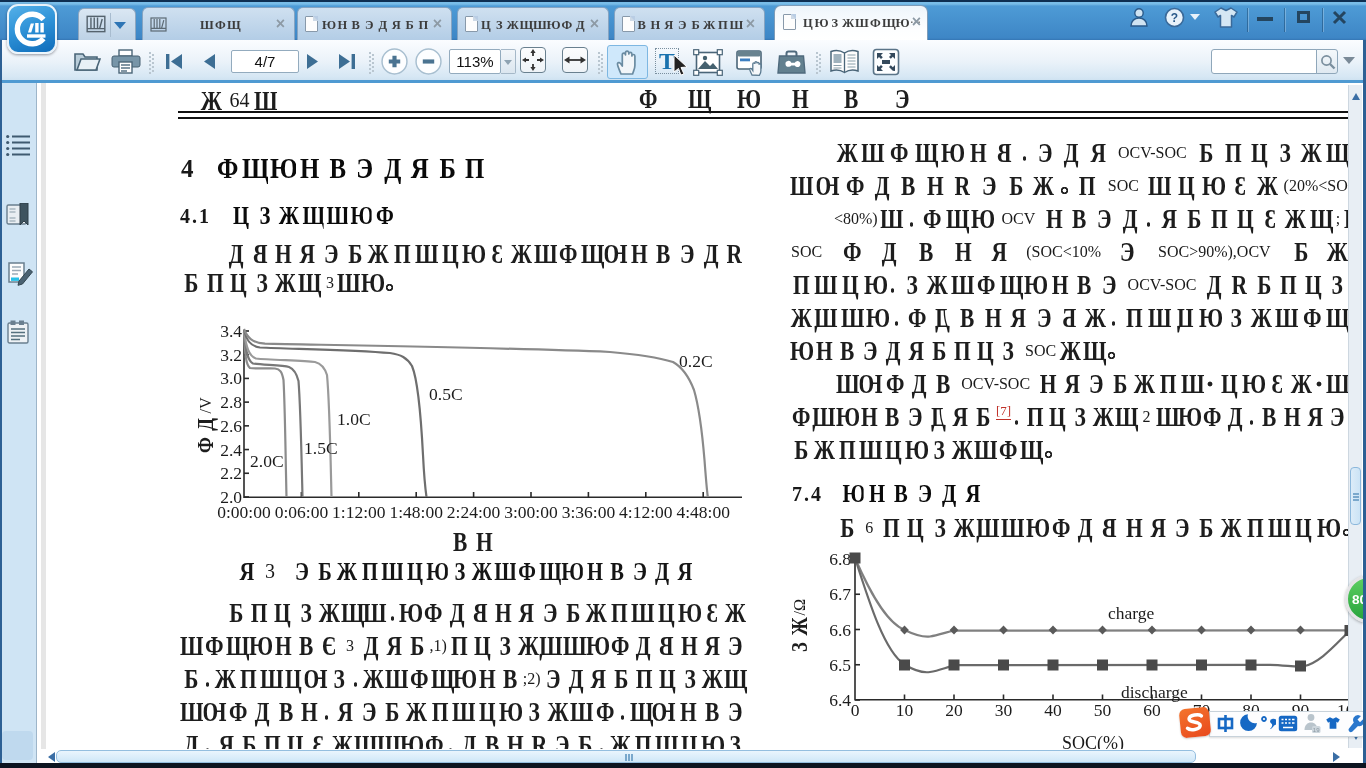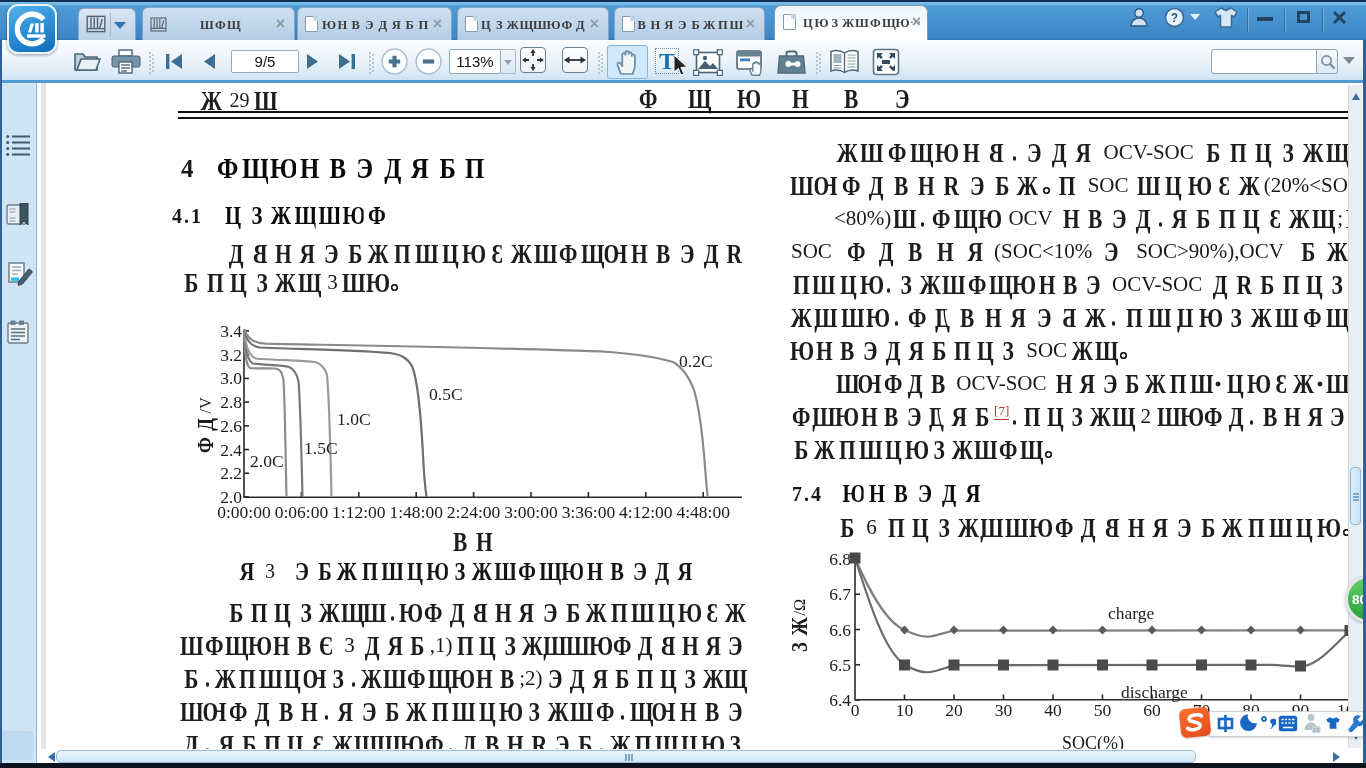--- a/index.html
+++ b/index.html
@@ -16,40 +16,40 @@
  line-height:15px;font-style:normal}
 i.zc{width:20px;height:21px;font:bold 19px "Liberation Serif";color:#151515;text-align:center;overflow:hidden;
  line-height:21px;font-style:normal;transform:scale(1.08,1.35)}
 .ln i.z:nth-child(5n+2){transform:scale(-1.1,1.42)}
 i.pj{width:11px;height:19px;background:radial-gradient(circle at 4.5px 14.5px,rgba(0,0,0,0) 0 1.7px,#222 2.2px 3.4px,rgba(0,0,0,0) 4px)}
 i.pd{width:9px;height:19px;background:radial-gradient(ellipse 2px 2.8px at 3.5px 15.5px,#222 0 60%,rgba(0,0,0,0) 100%)}
 i.pf{width:9px;height:19px;background:radial-gradient(circle at 4px 10px,#222 0 2px,rgba(0,0,0,0) 2.8px)}
 .ln{position:absolute;display:flex;justify-content:space-between;align-items:center;height:21px}
 .lnl{position:absolute;display:flex;justify-content:flex-start;align-items:center;height:21px}
 .lnl i{margin-right:3px}
-.lt{font-family:"Liberation Serif",serif;font-size:21px;color:#191919;white-space:pre}
+.lt{font-family:"Liberation Serif",serif;font-size:16px;color:#191919;white-space:pre}
 .ser{font-family:"Liberation Serif",serif;color:#191919}
 
 .tab{top:7px;height:33px;border:1px solid #86a4c2;border-bottom:none;border-radius:6px 6px 0 0;
  background:linear-gradient(#cfe0f0,#b3cde6)}
 .tab .tx,.tabA .tx{position:absolute;right:9px;top:8px;color:#8d9aa5;font-size:16px;font-weight:bold;line-height:16px}
 .tabA{top:5px;height:35px;border:1px solid #7e9cb8;border-bottom:none;border-radius:7px 7px 0 0;
  background:linear-gradient(#eef5fb,#fdfeff 70%,#fff);z-index:5}
 .lt3{position:absolute;left:135px;top:5px;color:#555;font-size:13px}
 .sepv{top:8px;width:1px;height:24px;background:rgba(10,40,70,.35);box-shadow:1px 0 0 rgba(255,255,255,.25)}
 .sepd{top:10px;width:5px;height:24px;background:repeating-linear-gradient(0deg,#b9c6d0 0 2px,transparent 2px 4px),
  repeating-linear-gradient(0deg,#b9c6d0 0 2px,transparent 2px 4px);background-size:2px 100%,2px 100%;background-position:0 0,3px 2px;background-repeat:no-repeat}
 .tbtn{top:7px;width:26px;height:26px;border:1.4px solid #69808f;border-radius:4px;background:linear-gradient(#fcfdfe,#eef3f7);
  display:flex;align-items:center;justify-content:center}
 </style></head><body>
 <div class="abs" style="left:38px;top:83px;width:1310px;height:666px;overflow:hidden;background:#fff">
     <div class="abs" style="left:3px;top:0;width:5px;height:666px;background:#e6e6e6"></div>
     <div class="lnl" style="left:163px;top:7px">
       <i class="z">Ж</i>
-      <span class="lt" style="font-size:20px"> 29 </span>
+      <span class="lt" style="font-size:20px"> 64 </span>
       <i class="z">Ш</i>
     </div>
     <i class="z" style="position:absolute;left:600px;top:5px">Ф</i>
     <i class="z" style="position:absolute;left:651px;top:5px">Щ</i>
     <i class="z" style="position:absolute;left:700px;top:5px">Ю</i>
     <i class="z" style="position:absolute;left:752px;top:5px">Н</i>
     <i class="z" style="position:absolute;left:803px;top:5px">В</i>
     <i class="z" style="position:absolute;left:854px;top:5px">Э</i>
     <div class="abs" style="left:140px;top:28px;width:1200px;height:2.4px;background:#111"></div>
     <div class="abs" style="left:140px;top:33.5px;width:1200px;height:2.4px;background:#111"></div>
@@ -59,21 +59,21 @@
       <i class="zh" style="margin-right:4px">Щ</i>
       <i class="zh" style="margin-right:4px">Ю</i>
       <i class="zh" style="margin-right:4px">Н</i>
       <i class="zh" style="margin-right:4px">В</i>
       <i class="zh" style="margin-right:4px">Э</i>
       <i class="zh" style="margin-right:4px">Д</i>
       <i class="zh" style="margin-right:4px">Я</i>
       <i class="zh" style="margin-right:4px">Б</i>
       <i class="zh" style="margin-right:4px">П</i>
     </div>
-    <div class="lnl" style="left:134px;top:123px">
+    <div class="lnl" style="left:142px;top:123px">
       <span class="ser" style="font-size:20px;font-weight:bold;margin-right:20px;letter-spacing:2px">4.1</span>
       <i class="zh2" style="margin-right:4px">Ц</i>
       <i class="zh2" style="margin-right:4px">З</i>
       <i class="zh2" style="margin-right:4px">Ж</i>
       <i class="zh2" style="margin-right:4px">Щ</i>
       <i class="zh2" style="margin-right:4px">Ш</i>
       <i class="zh2" style="margin-right:4px">Ю</i>
       <i class="zh2" style="margin-right:4px">Ф</i>
     </div>
     <div class="ln" style="left:188px;top:160px;width:519px">
@@ -765,21 +765,21 @@
       <rect x="8" y="13" width="13" height="11" fill="#fff" stroke="#4a6578" stroke-width="1.4"></rect>
       <path d="M10 16 h9 M10 19 h9 M10 22 h6" stroke="#5a7486" stroke-width="1.3"></path>
     </svg>
     <svg class="abs" style="left:164px;top:13px" width="20" height="17" viewBox="0 0 20 17">
       <rect x="2" y="1" width="3.4" height="15" fill="#3d6e94"></rect>
       <path d="M18 1 v15 l-11-7.5z" fill="#3d6e94"></path>
     </svg>
     <svg class="abs" style="left:201px;top:13px" width="16" height="17" viewBox="0 0 16 17">
       <path d="M14 1 v15 l-11-7.5z" fill="#3d6e94"></path>
     </svg>
-    <div class="abs" style="left:231px;top:10px;width:68px;height:23px;background:#fff;border:1px solid #93abbe;border-radius:2px;text-align:center;font-size:15px;color:#111;line-height:21px">9/5</div>
+    <div class="abs" style="left:231px;top:10px;width:68px;height:23px;background:#fff;border:1px solid #93abbe;border-radius:2px;text-align:center;font-size:15px;color:#111;line-height:21px">4/7</div>
     <svg class="abs" style="left:305px;top:13px" width="16" height="17" viewBox="0 0 16 17">
       <path d="M2 1 v15 l11-7.5z" fill="#3d6e94"></path>
     </svg>
     <svg class="abs" style="left:337px;top:13px" width="20" height="17" viewBox="0 0 20 17">
       <path d="M2 1 v15 l11-7.5z" fill="#3d6e94"></path>
       <rect x="14.6" y="1" width="3.4" height="15" fill="#3d6e94"></rect>
     </svg>
     <svg class="abs" style="left:381px;top:8px" width="27" height="27" viewBox="0 0 26 26">
       <circle cx="13" cy="13" r="12" fill="#fdfeff" stroke="#a8bfd0" stroke-width="1.4"></circle>
       <path d="M13 7.5 v11 M7.5 13 h11" stroke="#4a7391" stroke-width="4"></path>

